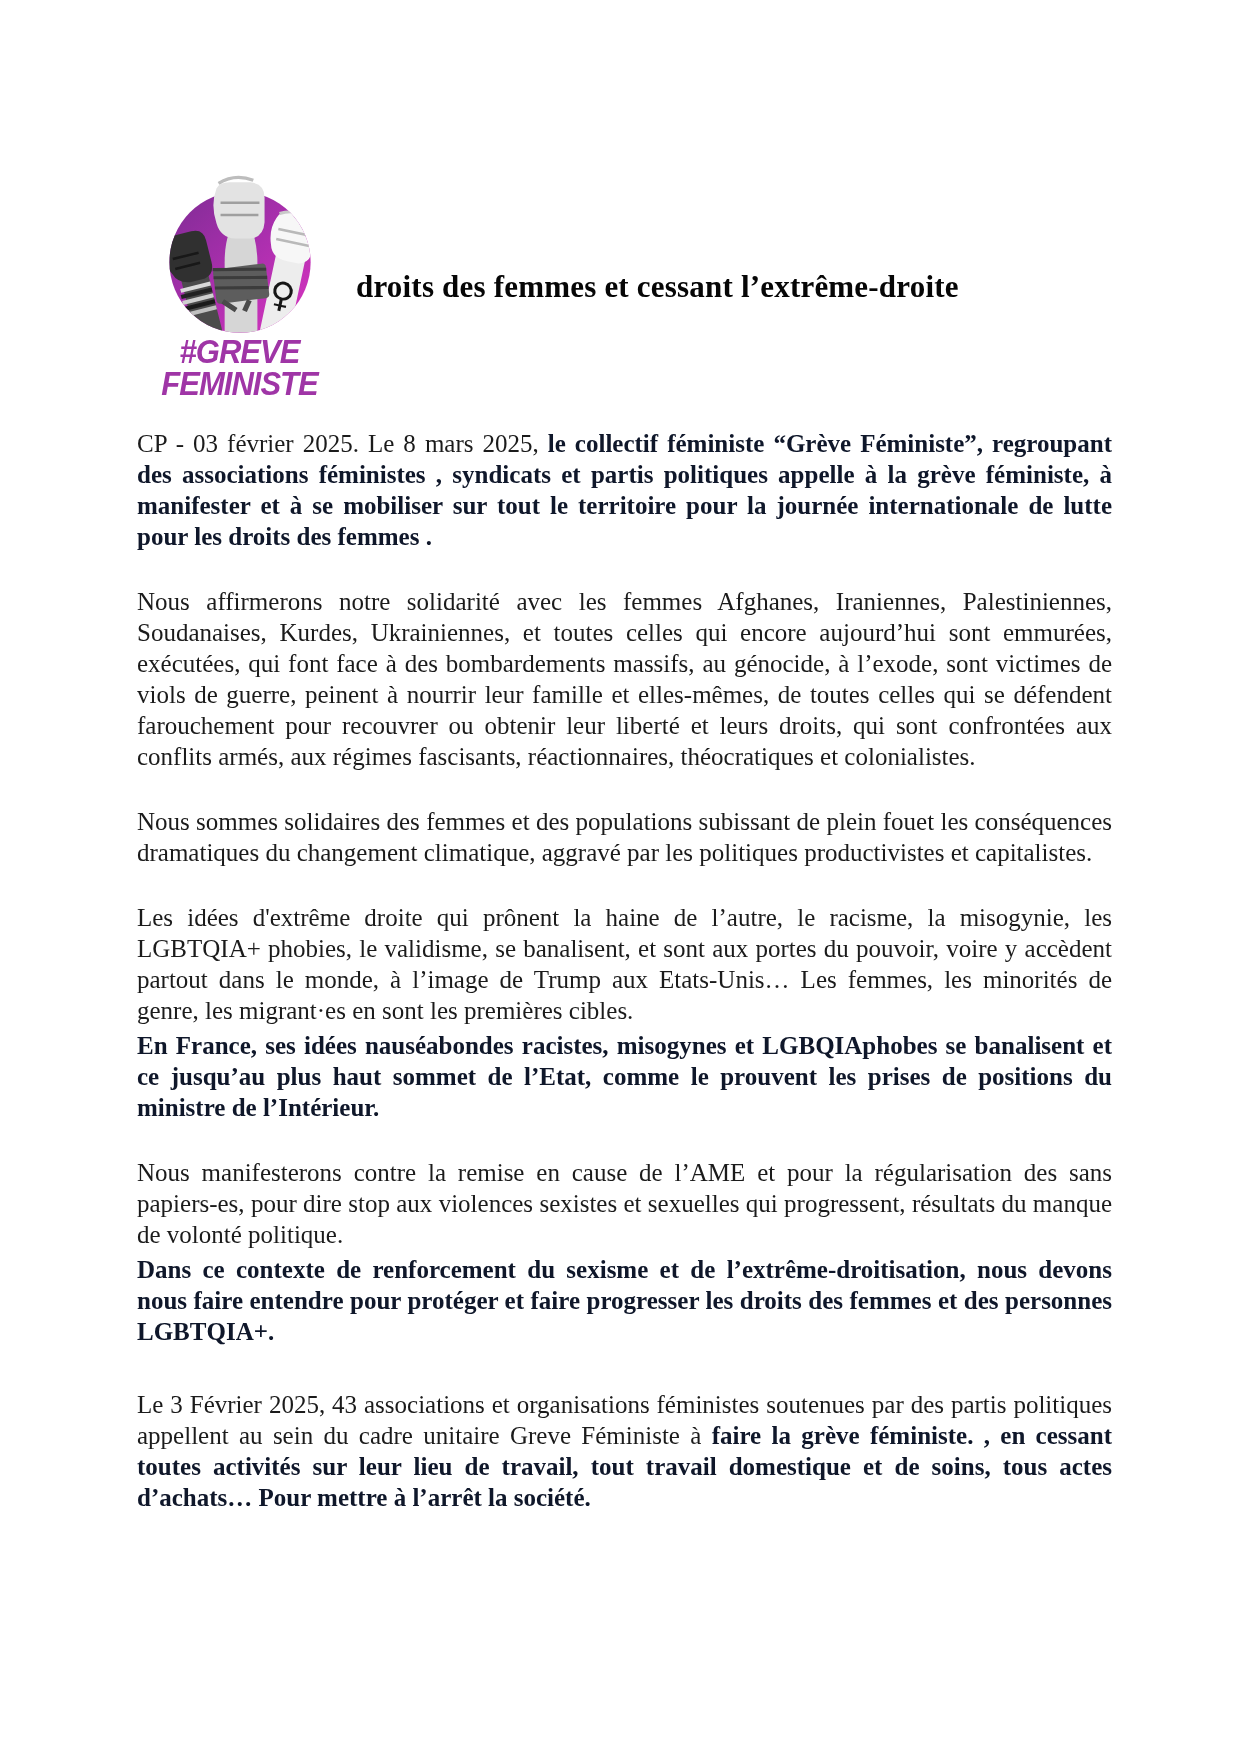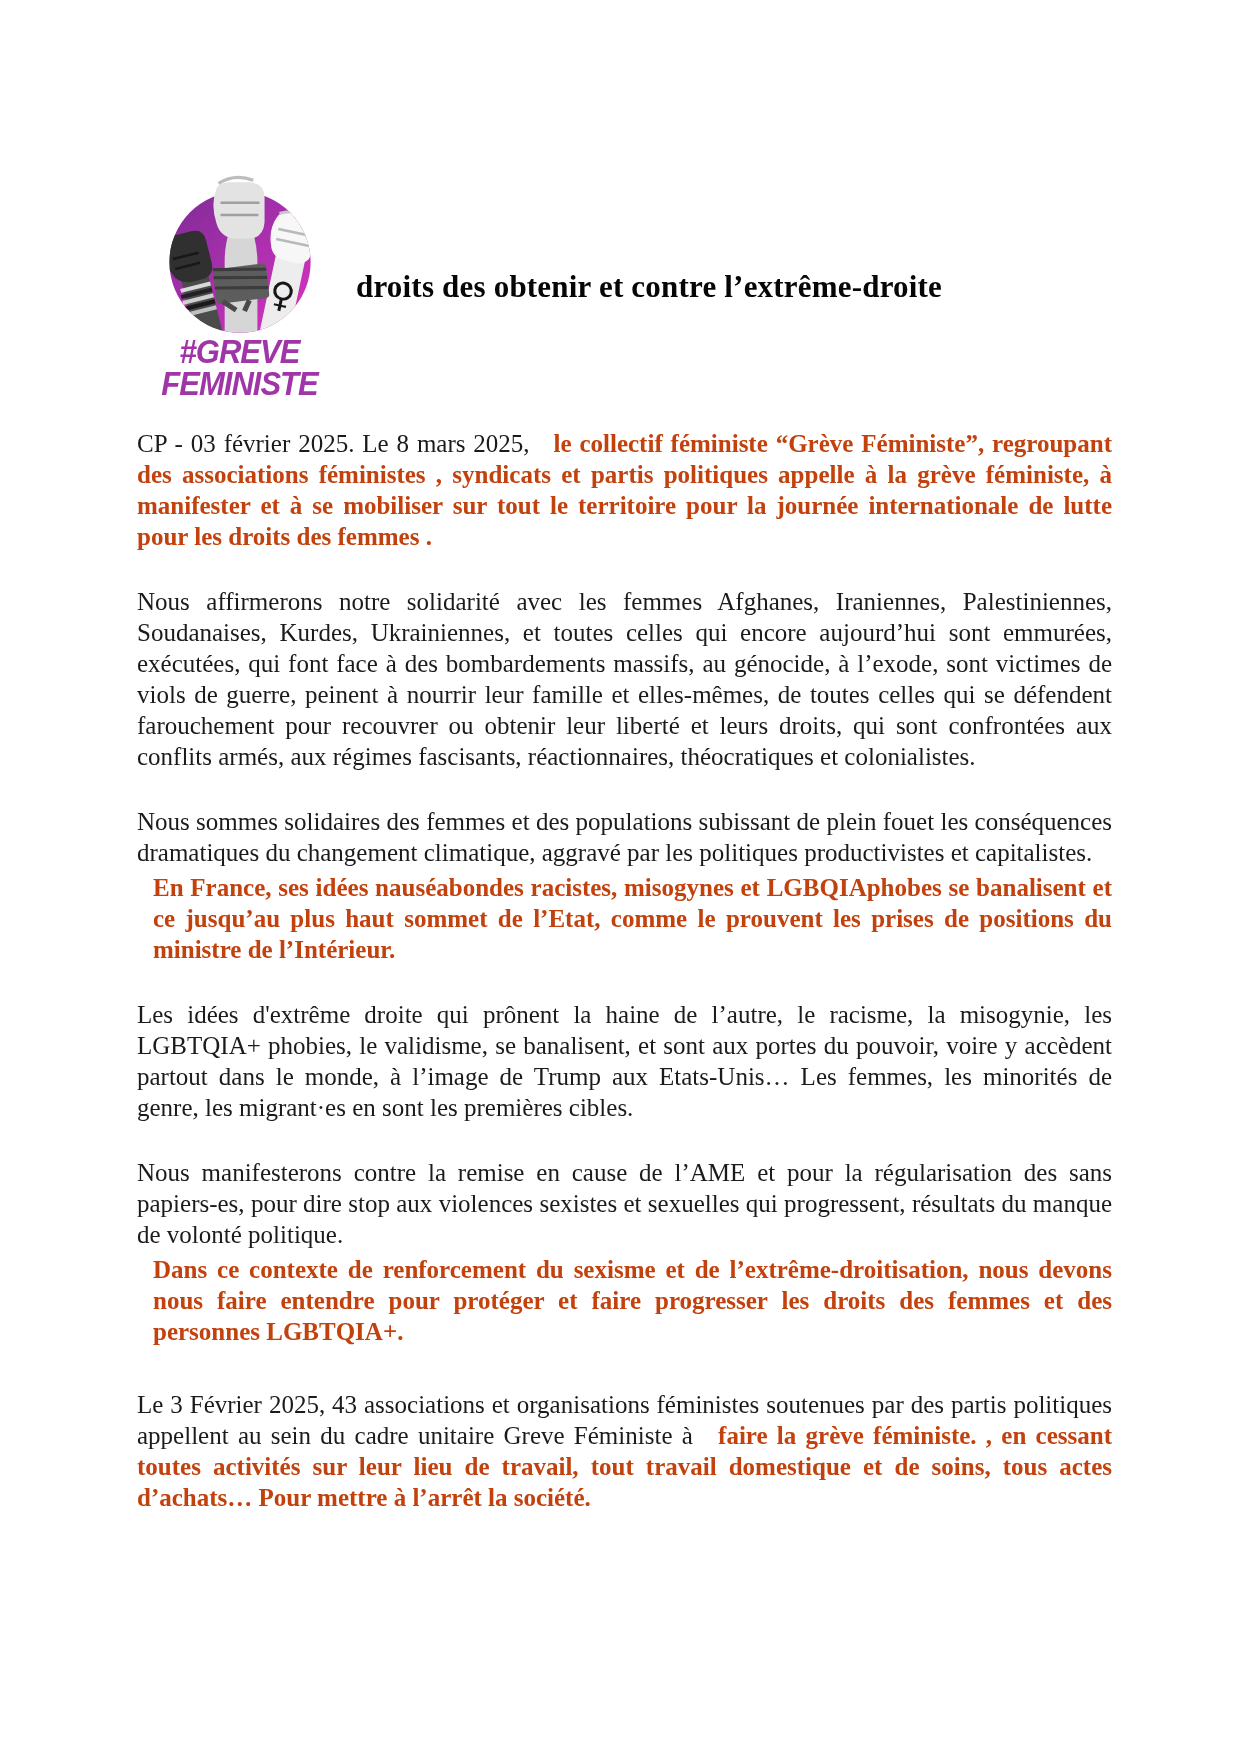--- a/index.html
+++ b/index.html
@@ -61,23 +61,22 @@
   .para.first {
     margin-top: 30px;
   }
   .para.no-gap {
     margin-top: 4px;
   }
   .para.gap-lg {
     margin-top: 42px;
   }
   .purple, .para.purple {
-    color: #c2410c;
+    color: #0f172a;
     font-weight: 700;
-    margin-left: 16px;
   }
   .black { color: #1b1b1b; margin-top: 8px; }
 </style>
 </head>
 <body>
 
 <div class="page">
 
   <header class="header">
 
@@ -132,34 +131,34 @@
         </g>
       </svg>
       <div class="logo-caption">
         <div>#GREVE</div>
         <div>FEMINISTE</div>
       </div>
     </div>
 
     <h1 class="title">
       <br>
-      <span>droits des obtenir et contre l’extrême-droite</span>
+      <span>droits des femmes et cessant l’extrême-droite</span>
     </h1>
   </header>
 
   <main>
 
     <p class="para first"><span class="black">CP - 03 février 2025. Le 8 mars 2025, </span><span class="purple">le collectif féministe  “Grève Féministe”, regroupant des associations féministes , syndicats et partis politiques appelle à la grève féministe,  à manifester et à se mobiliser sur tout le territoire pour la journée internationale de lutte pour les droits des femmes .</span></p>
 
     <p class="para">Nous affirmerons notre solidarité avec les femmes Afghanes, Iraniennes, Palestiniennes, Soudanaises, Kurdes, Ukrainiennes, et toutes celles qui encore aujourd’hui sont emmurées, exécutées, qui font face à des bombardements massifs, au génocide, à l’exode, sont victimes de viols de guerre, peinent à nourrir leur famille et elles-mêmes, de toutes celles qui se défendent farouchement pour recouvrer ou obtenir leur liberté et leurs droits, qui sont confrontées aux conflits armés, aux régimes fascisants, réactionnaires, théocratiques et colonialistes.</p>
 
     <p class="para">Nous sommes solidaires des femmes et des populations subissant de plein fouet les conséquences dramatiques du changement climatique, aggravé par les politiques productivistes et capitalistes.</p>
 
+    <p class="para">Les idées d'extrême droite qui prônent la haine de l’autre, le racisme, la misogynie, les LGBTQIA+ phobies, le validisme, se banalisent, et sont aux portes du pouvoir, voire y accèdent partout dans le monde, à l’image de Trump aux Etats-Unis… Les femmes, les minorités de genre, les migrant·es en sont les premières cibles.</p>
     <p class="para no-gap purple">En France, ses idées nauséabondes racistes, misogynes et LGBQIAphobes se banalisent et ce jusqu’au plus haut sommet de l’Etat, comme le prouvent les prises de positions du ministre de l’Intérieur.</p>
-    <p class="para">Les idées d'extrême droite qui prônent la haine de l’autre, le racisme, la misogynie, les LGBTQIA+ phobies, le validisme, se banalisent, et sont aux portes du pouvoir, voire y accèdent partout dans le monde, à l’image de Trump aux Etats-Unis… Les femmes, les minorités de genre, les migrant·es en sont les premières cibles.</p>
 
     <p class="para">Nous manifesterons contre la remise en cause de l’AME et pour la régularisation des sans papiers-es, pour dire stop aux violences sexistes et sexuelles qui progressent, résultats du manque de volonté  politique.</p>
     <p class="para no-gap purple">Dans ce contexte de renforcement du sexisme et de l’extrême-droitisation, nous devons nous faire entendre pour protéger et faire progresser les droits des femmes et des personnes LGBTQIA+.</p>
 
     <p class="para gap-lg"><span class="black">Le 3 Février 2025, 43 associations et organisations féministes soutenues par des partis politiques appellent au sein du cadre unitaire Greve Féministe à </span><span class="purple">faire la grève féministe. , en cessant toutes activités sur leur lieu de travail, tout travail domestique et de soins, tous actes d’achats… Pour mettre à l’arrêt la société.</span></p>
 
   </main>
 </div>
 
 </body></html>

